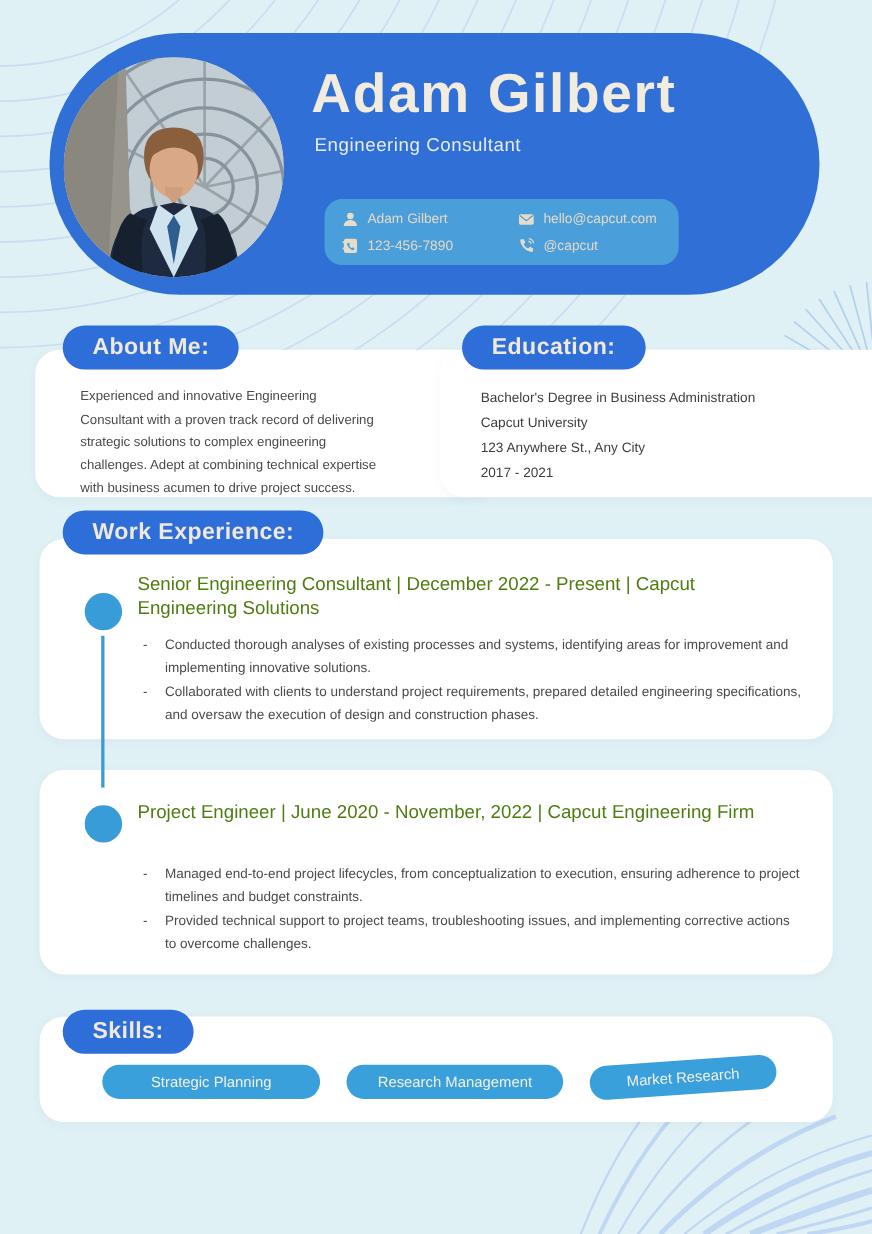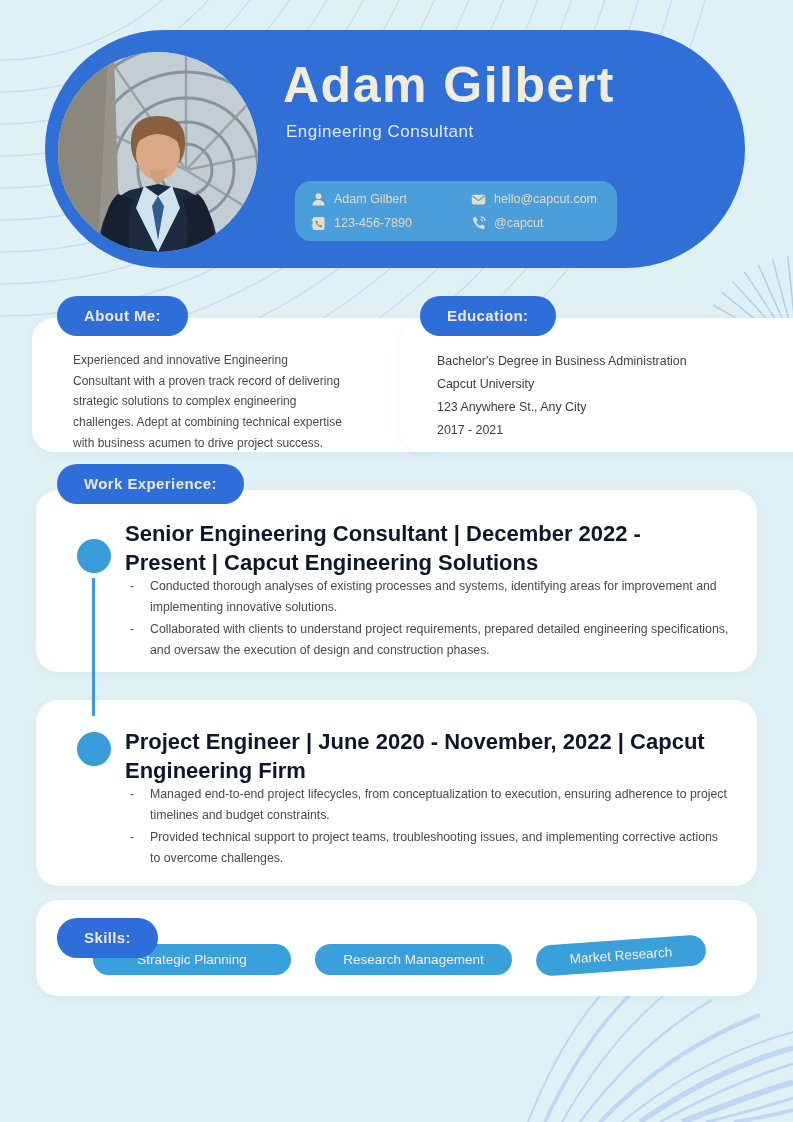--- a/index.html
+++ b/index.html
@@ -33,21 +33,21 @@
     background:#4A9EDA; border-radius:16px;
     display:grid; grid-template-columns:152px 1fr; grid-template-rows:1fr 1fr;
     align-items:center; padding:6px 10px 6px 16px; column-gap:8px;
   }
   .contact-item { display:flex; align-items:center; gap:8px; color:#E3D9C6; font-size:12.5px; }
   .contact-item svg { flex:0 0 auto; }
 
   
   .badge {
     position:absolute; height:40px; line-height:40px; padding:0 27px;
-    background:#2E6ED8; color:#F0E8D8; font-size:15px; font-weight:700;
+    background:#2E6ED8; color:#F0E8D8; font-size:21px; font-weight:700;
     letter-spacing:.4px; border-radius:21px; white-space:nowrap; z-index:3;
   }
   .card {
     position:absolute; background:#ffffff; border-radius:22px;
     box-shadow:0 2px 8px rgba(60,110,160,.06); z-index:1;
   }
   .about-card  { left:32px;  top:318px; width:418px; height:134px;text-decoration:underline; }
   .edu-card    { left:400px; top:318px; width:416px; height:134px; }
   .about-text {
     position:absolute; left:41px; top:32px; width:272px;
@@ -56,40 +56,40 @@
   .edu-lines {
     position:absolute; left:37px; top:32px; width:300px;
     font-size:12.4px; line-height:1.85; color:#3E3E3E;
   }
 
   
   .job-card-1 { left:36px; top:490px; width:721px; height:182px; }
   .job-card-2 { left:36px; top:700px; width:721px; height:186px; }
   .job-head {
     position:absolute; left:89px; width:590px;
-    font-size:22px; font-weight:700; line-height:1.3; color:#0f172a;
+    font-size:17px; font-weight:400; line-height:1.3; color:#4d7c0f;
   }
   .job-head.h1 { top:30px; }
   .job-head.h2 { top:28px; }
   .bullets { position:absolute; left:94px; width:600px; font-size:12.3px; line-height:1.74; color:#4B4B4B; }
   .bullets.b1 { top:86px; }
   .bullets.b2 { top:84px; }
   .bullet { display:flex; }
   .bullet .dash { width:20px; flex:0 0 20px; }
   .tl-dot {
     position:absolute; width:34px; height:34px; border-radius:50%;
     background:#389CD8; z-index:4;
   }
   .tl-line {
     position:absolute; left:92px; top:578px; width:3px; height:138px;
     background:#3E9AD6; z-index:2;
   }
 
   
-  .skills-card { left:36px; top:900px; width:721px; height:96px;text-decoration:underline; }
+  .skills-card { left:36px; top:924px; width:721px; height:96px;text-decoration:underline; }
   .skill-pill {
     position:absolute; height:31px; line-height:31px; border-radius:16px;
     background:#3AA0DB; color:#F3F0E6; font-size:13.5px; text-align:center;
   }
   .pill-1 { left:57px;  top:44px; width:198px; }
   .pill-2 { left:279px; top:44px; width:197px; }
   .pill-3 { left:500px; top:40px; width:170px; transform:rotate(-4deg); }
 </style>
 </head>
 <body>

